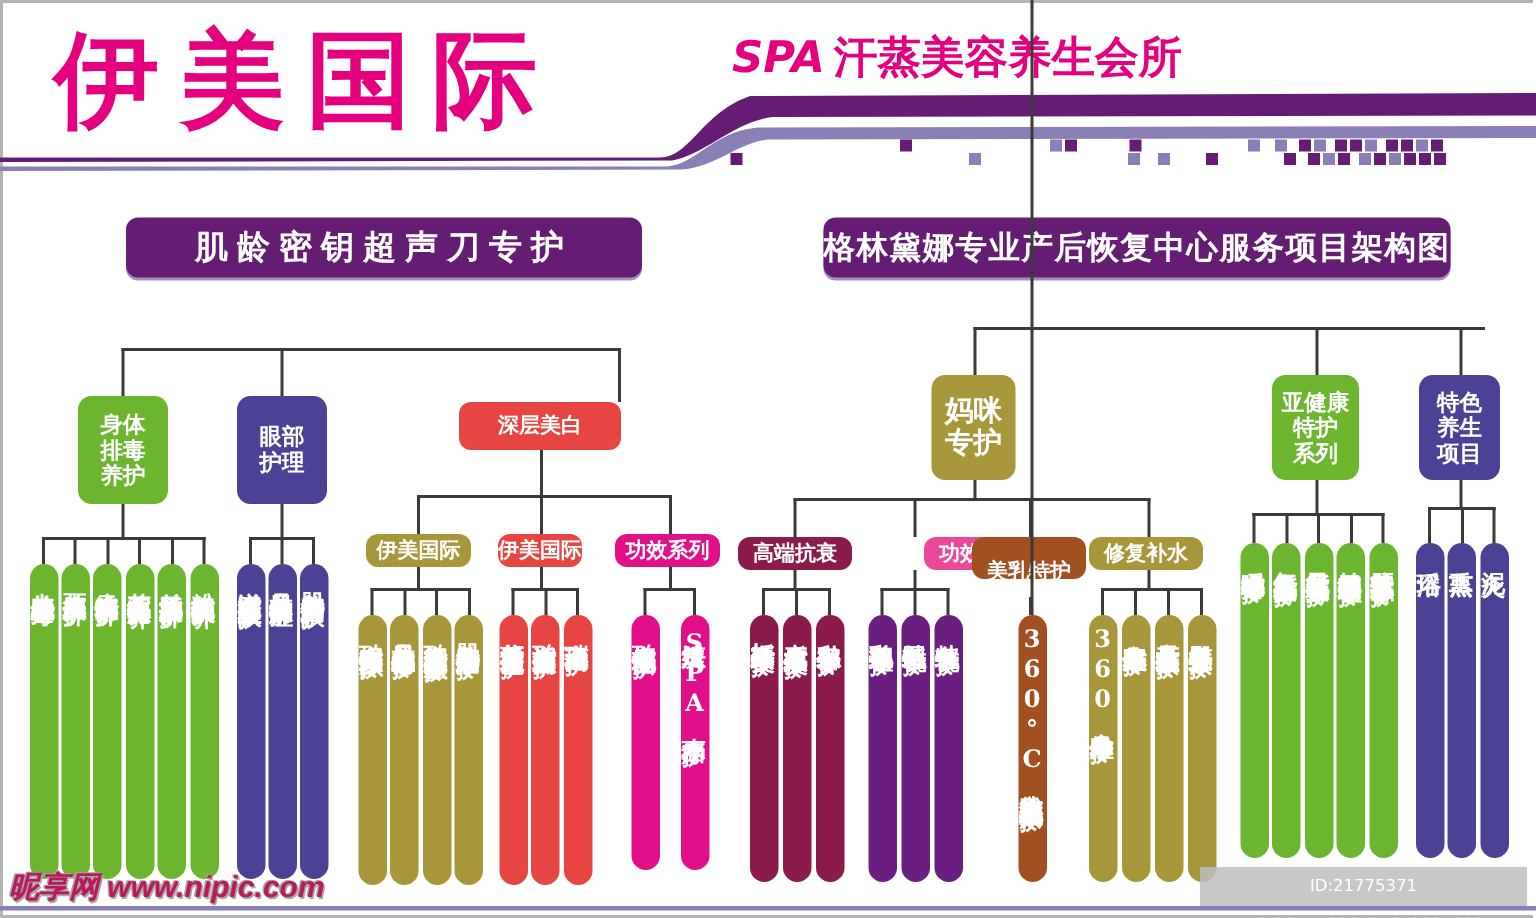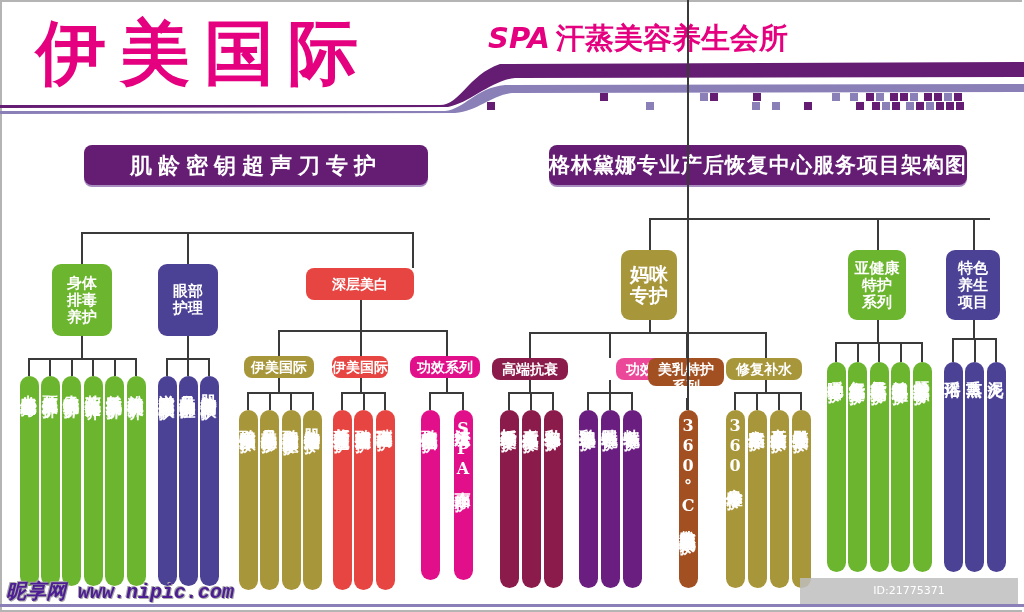--- a/index.html
+++ b/index.html
@@ -18,22 +18,22 @@
           box-shadow:0 2px 0 #a78cc0;}
   .line{position:absolute;background:#3a3a3a;}
   .box{position:absolute;color:#fff;border-radius:9px;font-weight:bold;text-align:center;
        display:flex;align-items:center;justify-content:center;}
   .box span{display:block;}
   .pill{position:absolute;color:#fff;border-radius:13px;font-weight:bold;text-align:center;
         font-size:16px;line-height:19px;padding-top:6px;box-sizing:border-box;
         writing-mode:vertical-rl;text-orientation:upright;display:flex;align-items:flex-start;justify-content:flex-start;}
   .pill span{letter-spacing:1px;}
   .tag{position:absolute;color:#fff;border-radius:8px;font-weight:bold;text-align:center;font-size:14px;}
-  .wm-left{left:6px;top:578px;font-family:Liberation Mono, monospace;font-size:20px;
-           color:#4c1d95;font-style:italic;font-weight:bold;
+  .wm-left{left:6px;top:578px;font-family:Liberation Sans, sans-serif;font-size:20px;
+           color:#be185d;font-style:italic;font-weight:bold;
            text-shadow:0 0 1px #999,1px 1px 0 #aaa,-1px -1px 0 #aaa;}
   .wm-right{left:800px;top:578px;width:218px;height:26px;background:rgba(190,190,190,.85);color:#fff;
            font-family:"DejaVu Sans","Liberation Sans",sans-serif;font-size:11px;line-height:26px;text-align:center;}
 </style>
 </head>
 <body>
 
 <div class="frame"></div>
 
 <div class="abs brand">伊美国际</div>
@@ -194,21 +194,21 @@
     </div>
     <div class="line" style="left: 649px; top: 320px; width: 2px; height: 12px;"></div>
     <div class="line" style="left: 529px; top: 332px; width: 238px; height: 2px;"></div>
     <div class="line" style="left: 529px; top: 332px; width: 2px; height: 26px;"></div>
     <div class="tag" style="left: 492px; top: 358px; width: 76px; height: 22px; background: rgb(138, 27, 74); line-height: 22px;">高端抗衰</div>
     <div class="line" style="left: 529px; top: 380px; width: 2px; height: 12px;"></div>
     <div class="line" style="left: 609px; top: 332px; width: 2px; height: 26px;"></div>
     <div class="tag" style="left: 572px; top: 358px; width: 76px; height: 22px; background: #ec4899; line-height: 22px; margin-left: 44px;">功效系列</div>
     <div class="line" style="left: 609px; top: 380px; width: 2px; height: 12px;"></div>
     <div class="line" style="left: 686px; top: 332px; width: 2px; height: 26px;"></div>
-    <div class="tag" style="left: 648px; top: 358px; width: 76px; height: 28px; background: rgb(162, 79, 33); line-height: 17px; padding-top: 3px; box-sizing: border-box;">
+    <div class="tag" style="left: 648px; top: 358px; width: 76px; height: 28px; background: rgb(162, 79, 33); line-height: 17px; padding-top: 15px; box-sizing: border-box;">
       <div>美乳特护</div>
       <div>系列</div>
     </div>
     <div class="line" style="left: 686px; top: 398px; width: 2px; height: 12px;"></div>
     <div class="line" style="left: 765px; top: 332px; width: 2px; height: 26px;"></div>
     <div class="tag" style="left: 726px; top: 358px; width: 76px; height: 22px; background: rgb(168, 150, 58); line-height: 22px;">修复补水</div>
     <div class="line" style="left: 765px; top: 380px; width: 2px; height: 12px;"></div>
     <div class="line" style="left: 508px; top: 392px; width: 46px; height: 2px;"></div>
     <div class="line" style="left: 508px; top: 392px; width: 2px; height: 18px;"></div>
     <div class="pill" style="left: 499.5px; top: 410px; width: 19px; height: 178px; background: rgb(138, 27, 74);">

